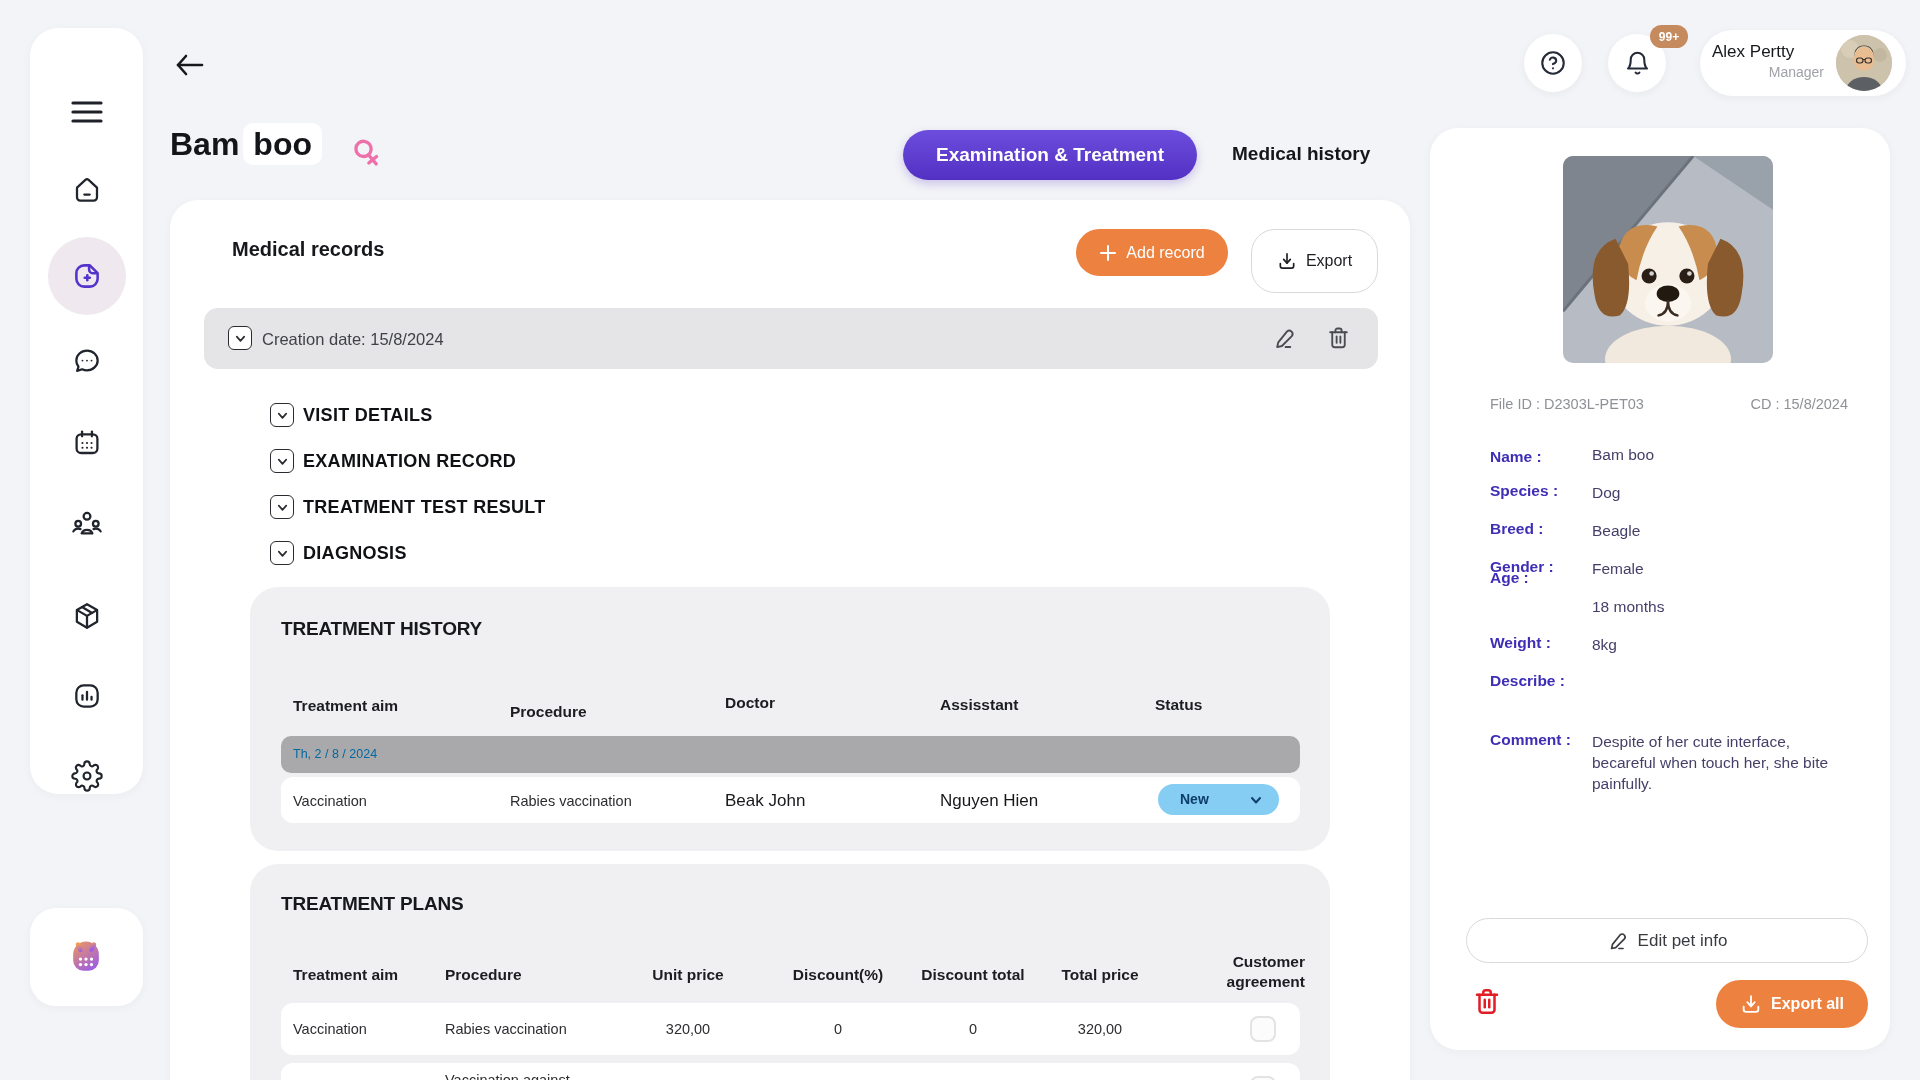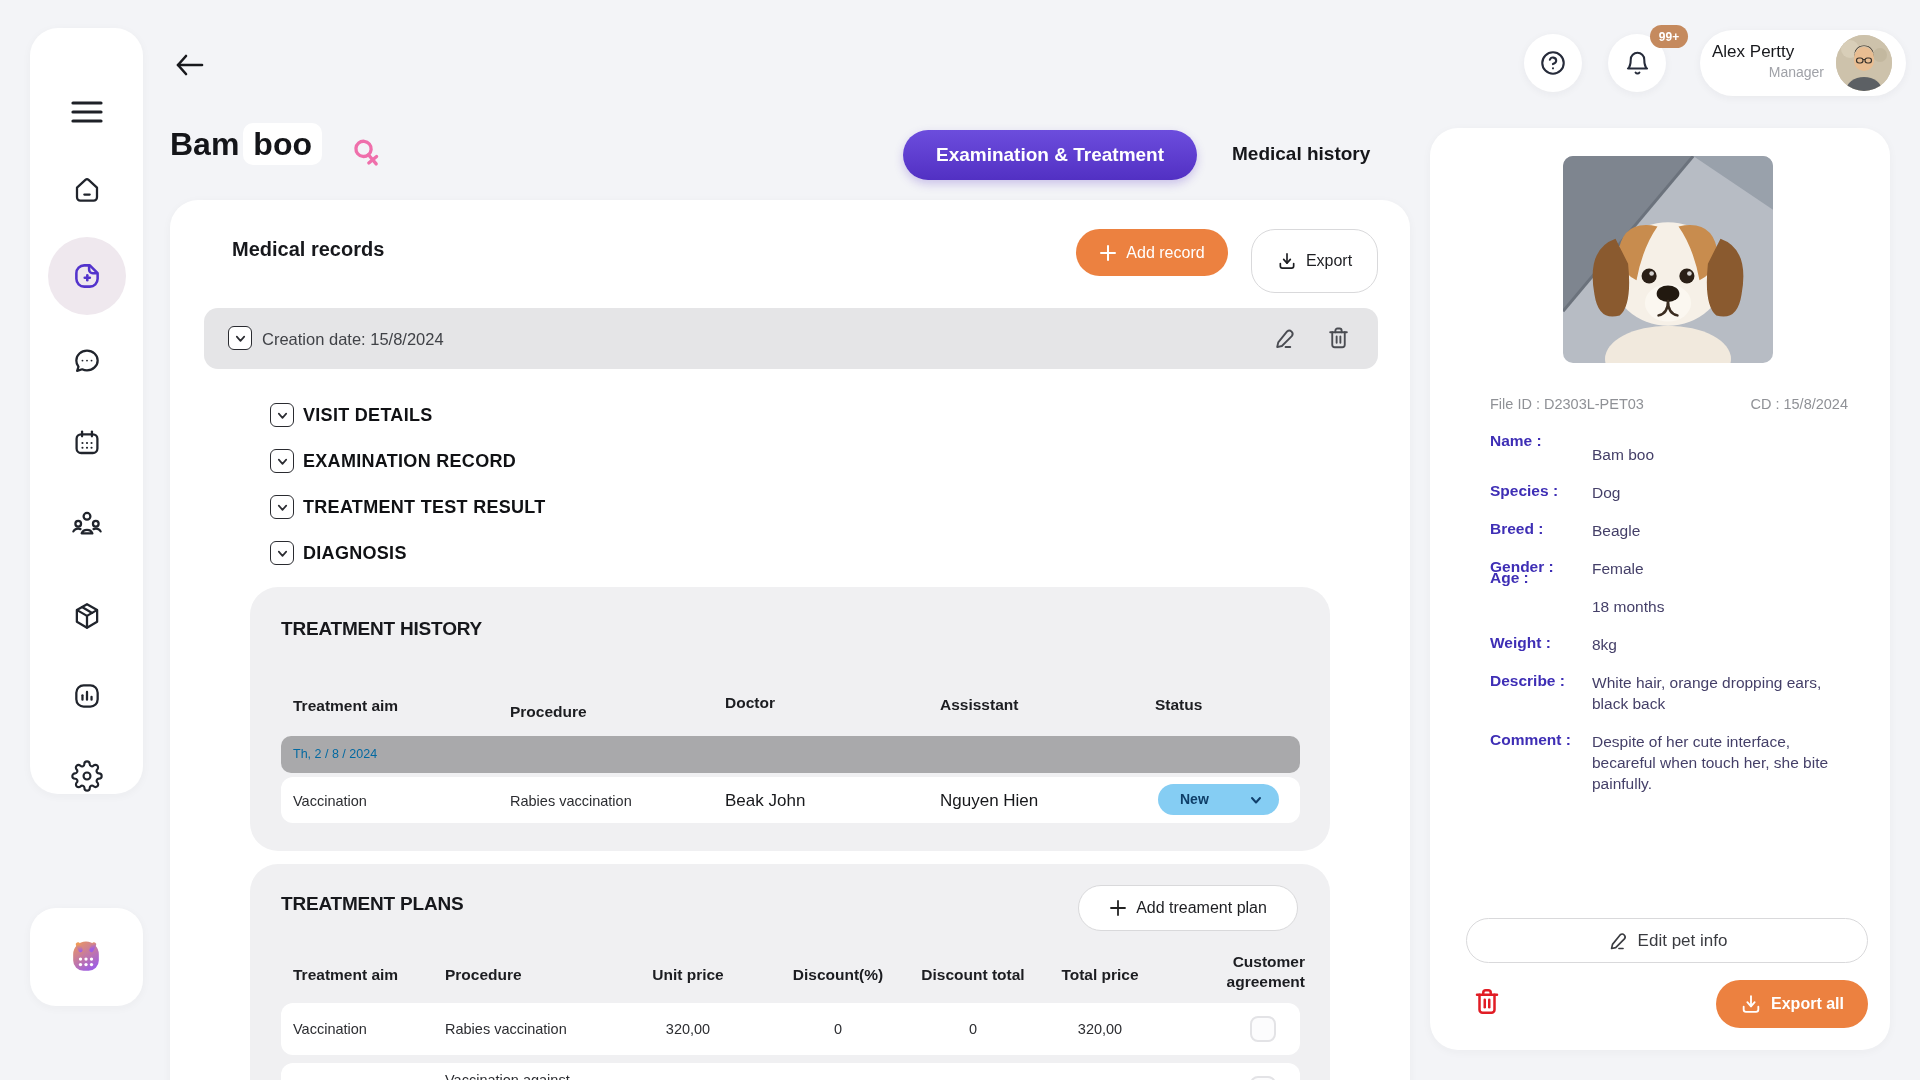--- a/index.html
+++ b/index.html
@@ -328,27 +328,20 @@
   <div id="status-pill" class="abs"></div>
   <div id="status-label" class="abs">New</div>
   <div class="abs" style="left:1248px;top:792px;">
     <svg width="16" height="16" viewBox="0 0 16 16" fill="none" stroke="#11406c" stroke-width="2" stroke-linecap="round" stroke-linejoin="round">
         <polyline points="4,6 8,10.5 12,6"></polyline>
       </svg>
   </div>
 
   <div id="plans-card" class="gray-card"></div>
   <div class="inner-title" style="left:281px;top:893px;">TREATMENT PLANS</div>
-  <button class="ghost-btn" style="left:1078px;top:885px;width:220px;height:46px;">
-    <svg width="18" height="18" viewBox="0 0 18 18" stroke="#222" stroke-width="1.8" stroke-linecap="round">
-        <line x1="9" y1="2" x2="9" y2="16"></line>
-        <line x1="2" y1="9" x2="16" y2="9"></line>
-      </svg>
-    <span>Add treament plan</span>
-  </button>
 
   <div class="th" style="left:293px;top:966px;">Treatment aim</div>
   <div class="th" style="left:445px;top:966px;">Procedure</div>
   <div class="th" style="left:628px;top:966px;width:120px;text-align:center;">Unit price</div>
   <div class="th" style="left:778px;top:966px;width:120px;text-align:center;">Discount(%)</div>
   <div class="th" style="left:913px;top:966px;width:120px;text-align:center;">Discount total</div>
   <div class="th" style="left:1040px;top:966px;width:120px;text-align:center;">Total price</div>
   <div class="th" style="left:1195px;top:952px;width:110px;text-align:right;line-height:20px;">Customer agreement</div>
 
   <div id="plan-row-0" class="plan-row"></div>
@@ -384,34 +377,33 @@
       <circle cx="42.2" cy="56.8" r="1.1" fill="#fff" opacity=".8"></circle>
       <circle cx="60.2" cy="56.8" r="1.1" fill="#fff" opacity=".8"></circle>
       <ellipse cx="50" cy="71" rx="11" ry="9" fill="#fbf7f0"></ellipse>
       <ellipse cx="50" cy="66.5" rx="5.4" ry="4" fill="#221910"></ellipse>
       <path d="M50 70 Q50 76 45.5 77 M50 70 Q50 76 54.5 77" stroke="#3a2c20" stroke-width="1.2" fill="none" stroke-linecap="round"></path>
     </svg>
   </div>
   <div id="file-id" class="abs">File ID : D2303L-PET03</div>
   <div id="file-cd" class="abs">CD : 15/8/2024</div>
 
-  <div class="pet-label" style="top:432px;">Name :</div>
+  <div class="pet-label" style="top:448px;">Name :</div>
   <div class="pet-value" style="top:444px;">Bam boo</div>
   <div class="pet-label" style="top:482px;">Species :</div>
   <div class="pet-value" style="top:482px;">Dog</div>
   <div class="pet-label" style="top:520px;">Breed :</div>
   <div class="pet-value" style="top:520px;">Beagle</div>
   <div class="pet-label" style="top:558px;">Gender :</div>
   <div class="pet-value" style="top:558px;">Female</div>
   <div class="pet-label" style="top:569px;">Age :</div>
   <div class="pet-value" style="top:596px;">18 months</div>
   <div class="pet-label" style="top:634px;">Weight :</div>
   <div class="pet-value" style="top:634px;">8kg</div>
   <div class="pet-label" style="top:672px;">Describe :</div>
-  <div class="pet-value" style="top:672px;">White hair, orange dropping ears, black back</div>
   <div class="pet-label" style="top:731px;">Comment :</div>
   <div class="pet-value" style="top:731px;">Despite of her cute interface, becareful when touch her, she bite painfully.</div>
 
   <button id="edit-pet-btn" class="ghost-btn">
     <svg width="22" height="22" viewBox="0 0 24 24" fill="none" stroke="#3a3b40" stroke-width="1.8" stroke-linecap="round" stroke-linejoin="round">
         <path d="M14.5 5.2 a3.2 3.2 0 0 1 4.5 4.5 L9.5 19.2 5 20.2 6 15.7 Z"></path>
         <line x1="13" y1="20.2" x2="17.5" y2="20.2"></line>
       </svg>
     <span>Edit pet info</span>
   </button>

